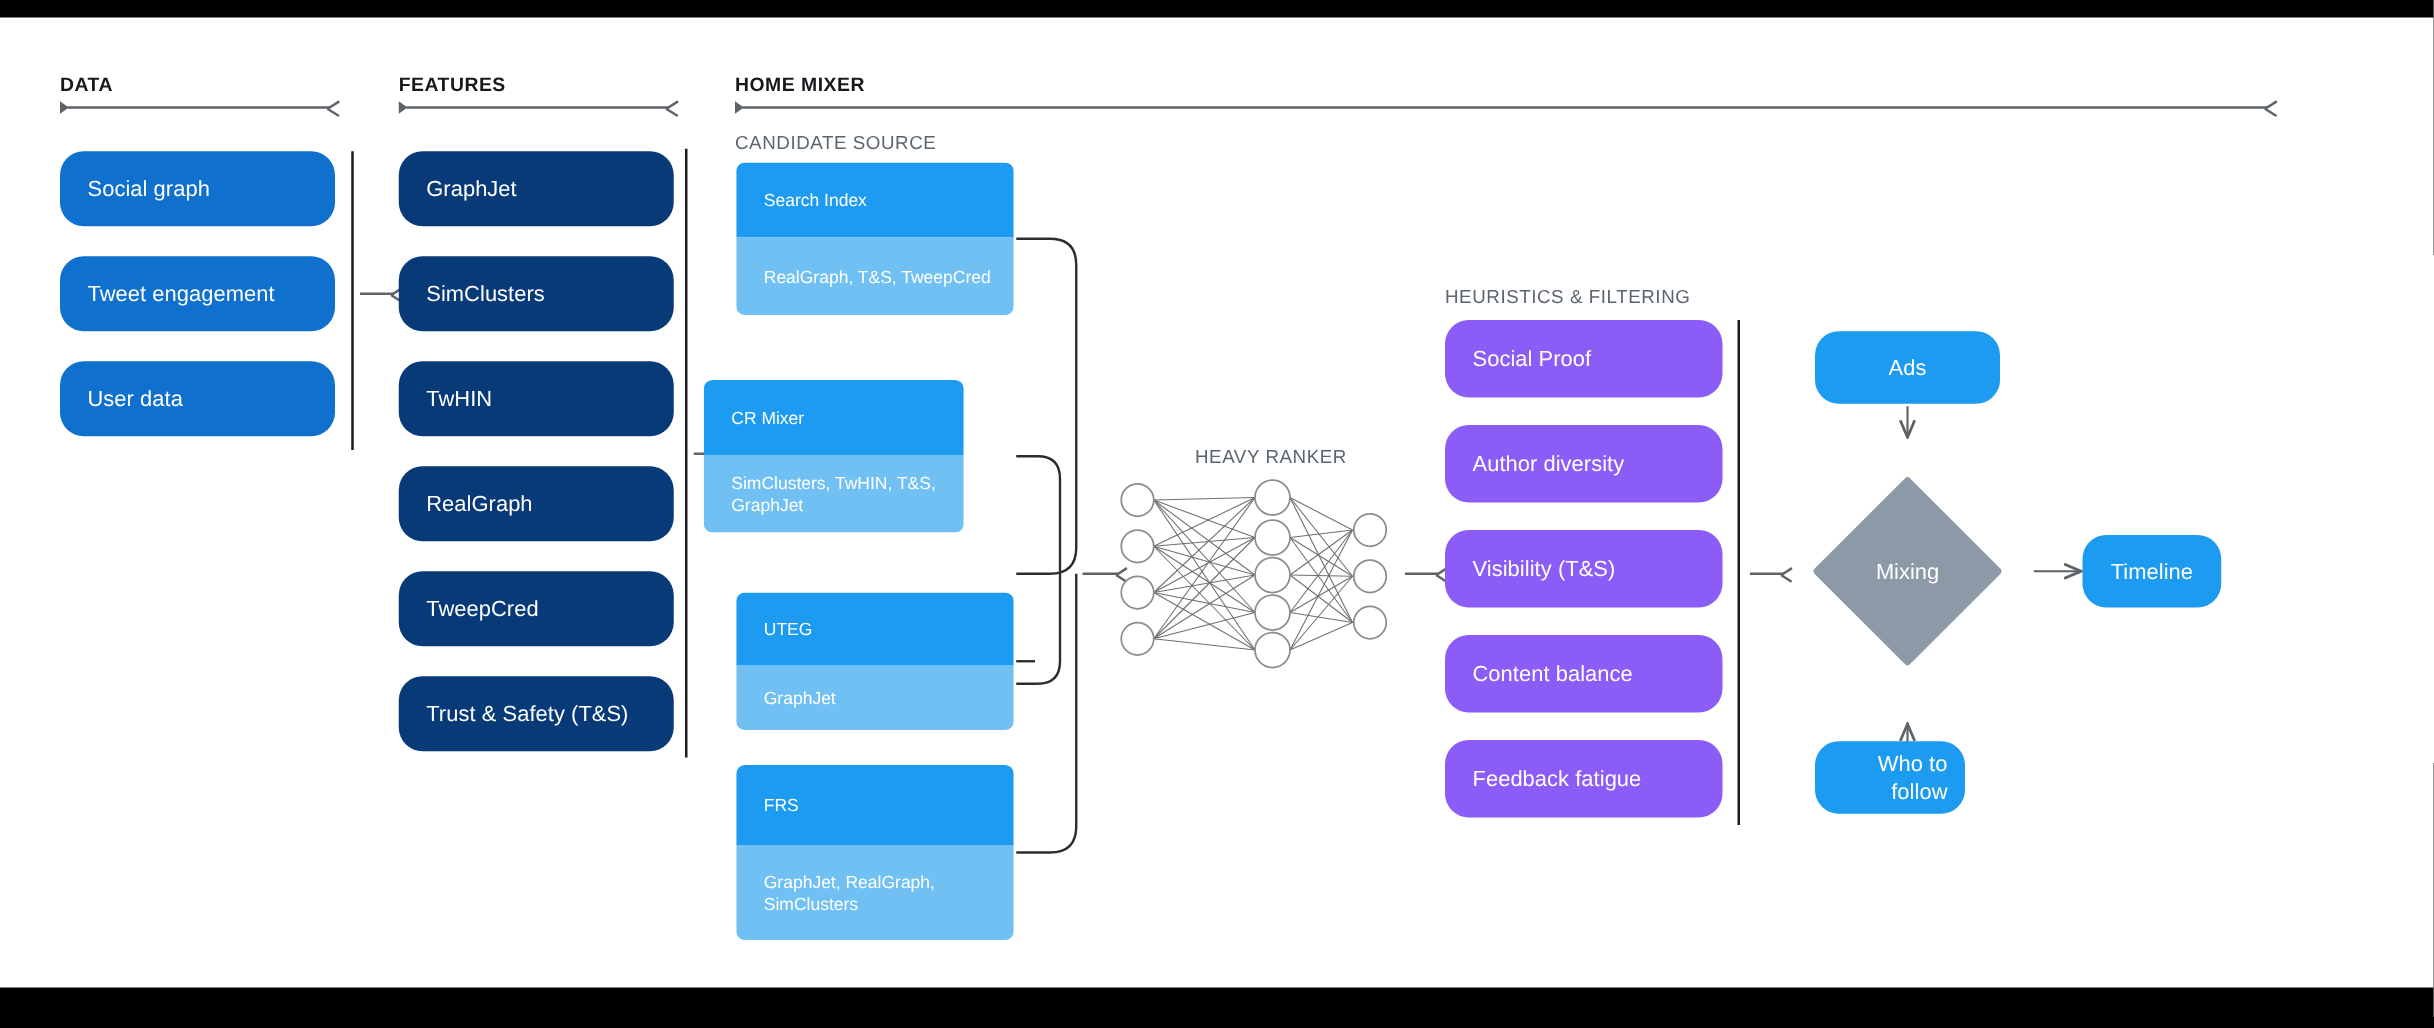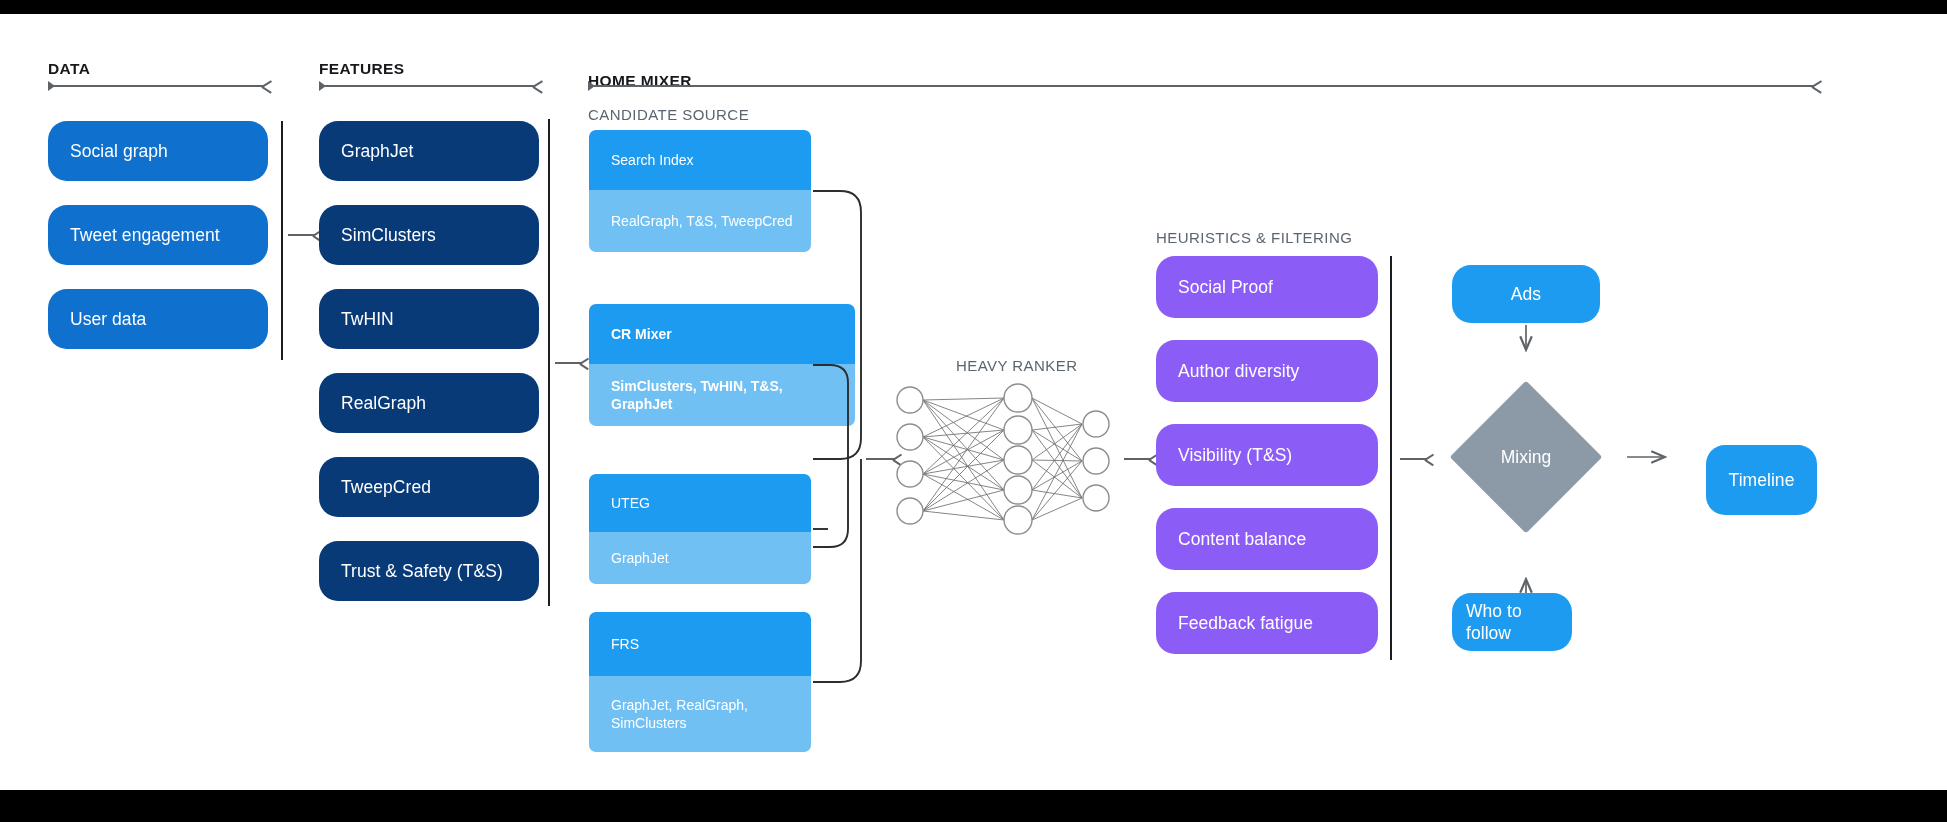--- a/index.html
+++ b/index.html
@@ -44,21 +44,21 @@
 
   
   .box{
     position:absolute;border-radius:19px;display:flex;align-items:center;
     box-sizing:border-box;color:#fff;
   }
   .box .lbl{font-size:17.5px;line-height:1.28;letter-spacing:.05px;}
   .box-data{background:#0f70cd;padding-left:22px;}
   .box-feature{background:#093a78;padding-left:22px;}
   .box-heur{background:#8b5cf6;padding-left:22px;}
-  .box-plain{background:#1d9bf0;justify-content:center;text-align:left;padding:0 14px;}
+  .box-plain{background:#1d9bf0;justify-content:center;text-align:right;padding:0 14px;}
 
   
   .cs-card{position:absolute;border-radius:7px;overflow:hidden;color:#fff;}
   .cs-head{background:#1d9bf0;display:flex;align-items:center;padding-left:22px;box-sizing:border-box;}
   .cs-body{background:#71c0f4;display:flex;align-items:center;padding-left:22px;padding-right:10px;box-sizing:border-box;}
   .cs-head .lbl,.cs-body .lbl{font-size:14px;line-height:1.3;}
 
   
   .mini-arrow{position:absolute;height:12px;}
   .mini-arrow .ln{position:absolute;left:0;right:7px;top:5px;height:1.7px;background:#5e6368;}
@@ -98,21 +98,21 @@
       <div class="head"></div>
   </div>
 
   <div class="sec-head" style="left:319px;top:60px;">FEATURES</div>
   <div class="sec-arrow" style="left:319px;top:80px;width:224px;">
     <div class="tail"></div>
       <div class="line"></div>
       <div class="head"></div>
   </div>
 
-  <div class="sec-head" style="left:588px;top:60px;margin-top:12px;">HOME MIXER</div>
+  <div class="sec-head" style="left:588px;top:60px;">HOME MIXER</div>
   <div class="sec-arrow" style="left:588px;top:80px;width:1234px;">
     <div class="tail"></div>
       <div class="line"></div>
       <div class="head"></div>
   </div>
 
   <div class="sub-head" style="left:588px;top:106px;">CANDIDATE SOURCE</div>
   <div class="sub-head" style="left:956px;top:357px;">HEAVY RANKER</div>
   <div class="sub-head" style="left:1156px;top:229px;">HEURISTICS &amp; FILTERING</div>
 
@@ -161,21 +161,21 @@
 
   <div class="cs-card" style="left:589px;top:130px;width:222px;height:122px;">
     <div class="cs-head" style="height:60px;">
       <span class="lbl">Search Index</span>
     </div>
     <div class="cs-body" style="height:62px;">
       <span class="lbl">RealGraph, T&amp;S, TweepCred</span>
     </div>
   </div>
 
-  <div class="cs-card" style="left:589px;top:304px;width:266px;height:122px;font-weight:bold;">
+  <div class="cs-card" style="left:563px;top:304px;width:208px;height:122px;">
     <div class="cs-head" style="height:60px;">
       <span class="lbl">CR Mixer</span>
     </div>
     <div class="cs-body" style="height:62px;">
       <span class="lbl">SimClusters, TwHIN, T&amp;S, GraphJet</span>
     </div>
   </div>
 
   <div class="cs-card" style="left:589px;top:474px;width:222px;height:110px;">
     <div class="cs-head" style="height:58px;">
@@ -306,17 +306,17 @@
 
   <div class="diamond" style="left:1472px;top:403px;width:108px;height:108px;"></div>
   <div class="diamond-label" style="left:1452px;top:433px;width:148px;height:48px;">
     <span>Mixing</span>
   </div>
 
   <div class="box box-plain" style="left:1452px;top:593px;width:120px;height:58px;">
     <span class="lbl">Who to follow</span>
   </div>
 
-  <div class="box box-plain" style="left:1666px;top:445px;width:111px;height:70px;margin-left:40px;">
+  <div class="box box-plain" style="left:1666px;top:428px;width:111px;height:58px;">
     <span class="lbl">Timeline</span>
   </div>
 
 </div>
 
 </body></html>

